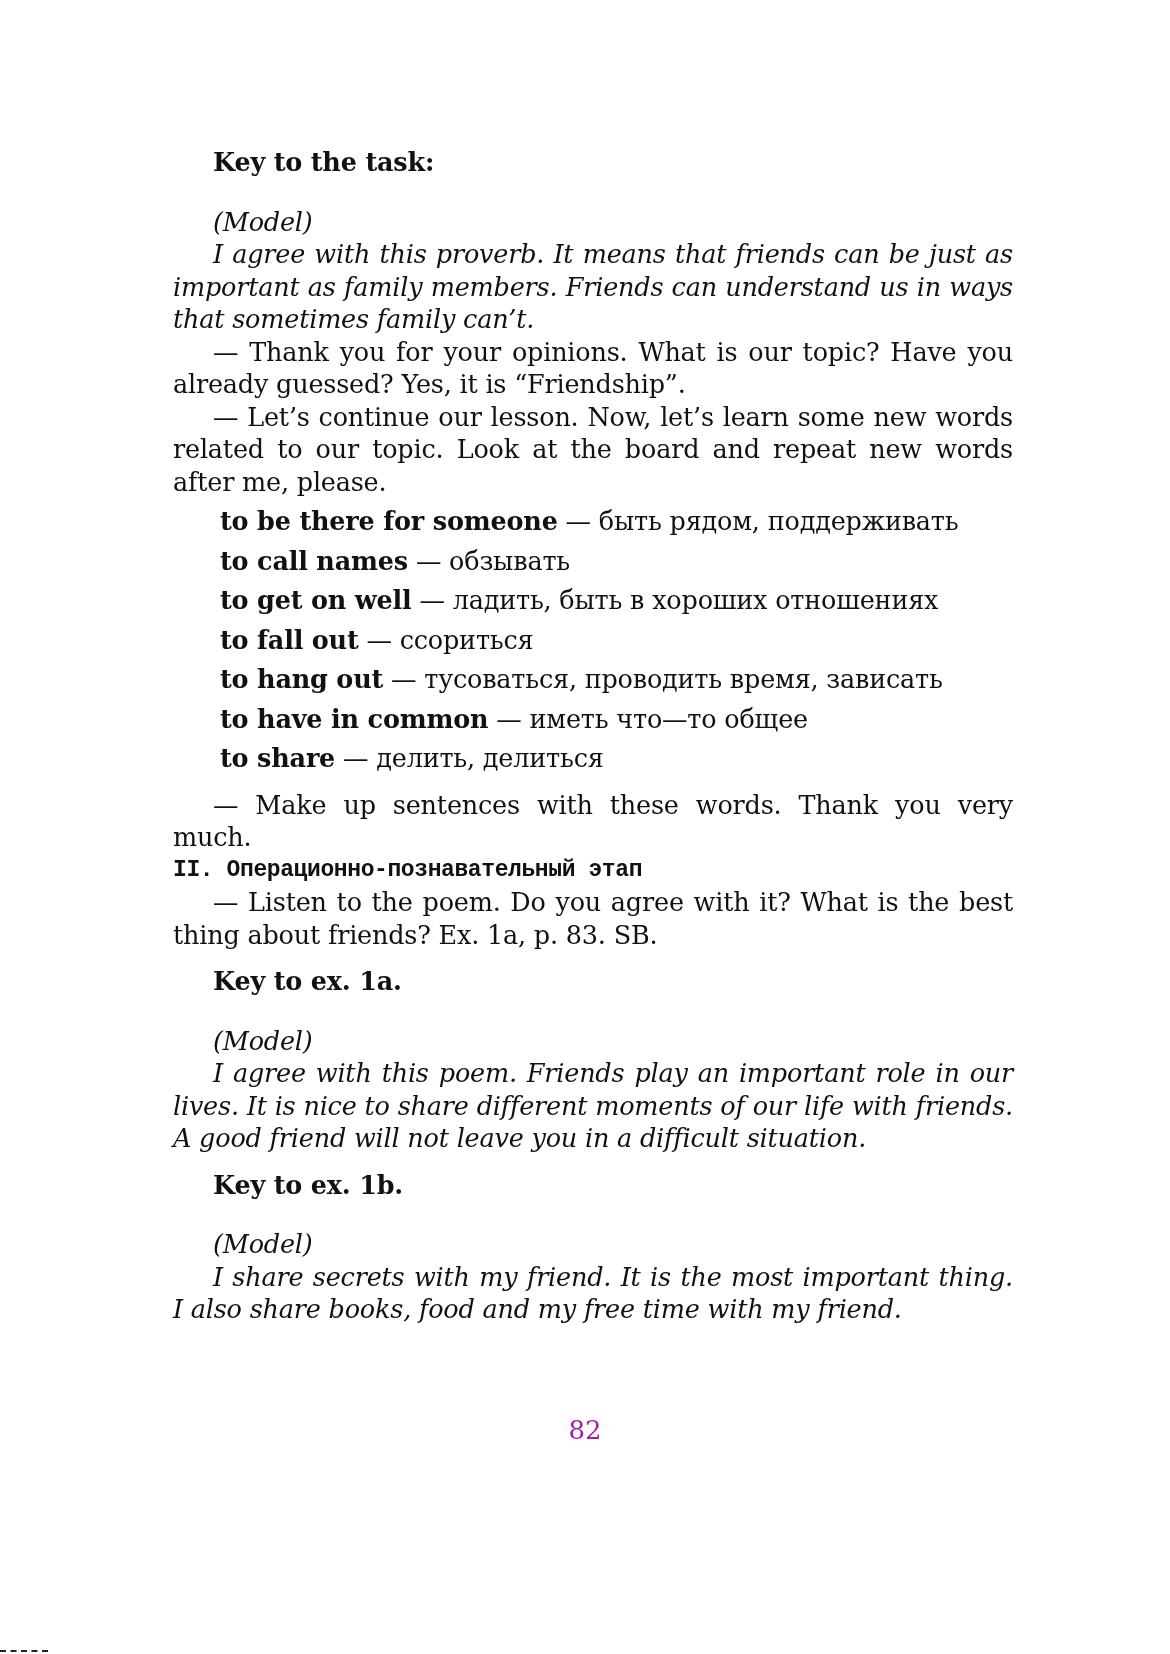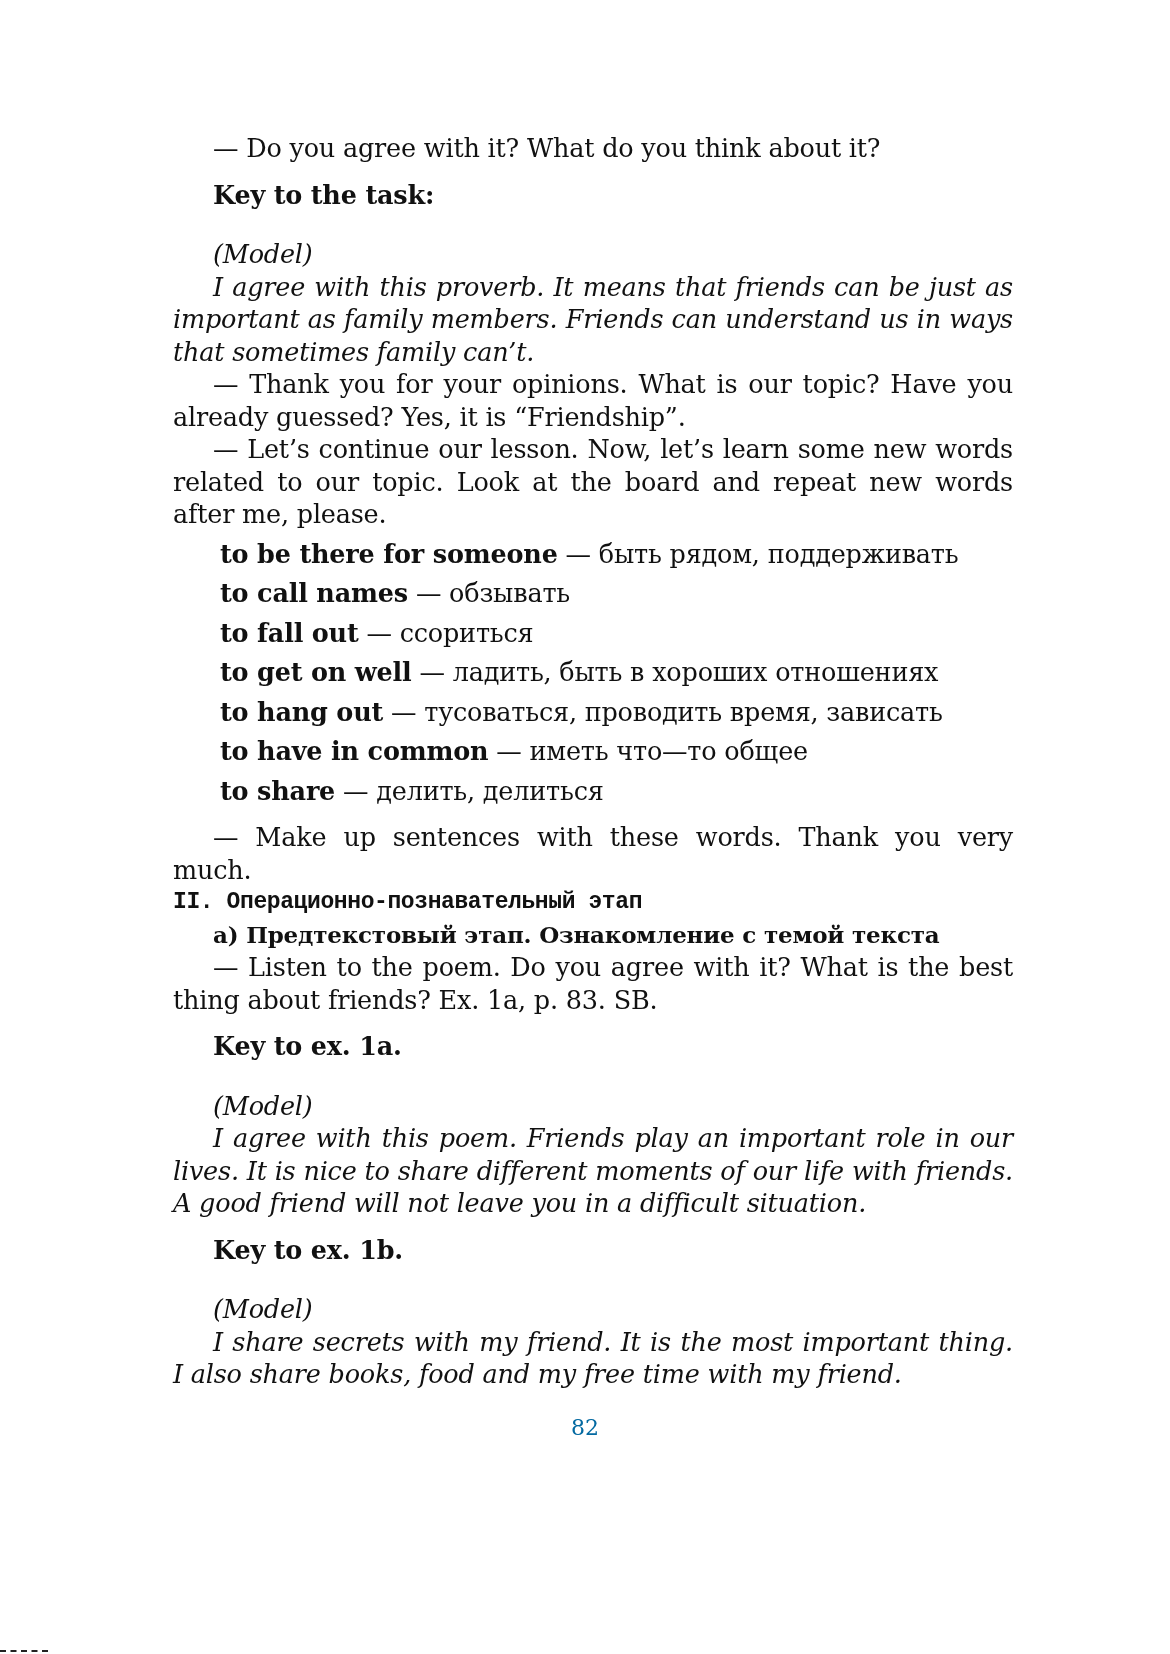--- a/index.html
+++ b/index.html
@@ -23,54 +23,52 @@
     .vocab li { margin: 7px; padding: 0; }
     .vocab .term { font-weight: bold; }
     .section-h {
       font-family: Liberation Mono, monospace;
       font-weight: bold; font-size: 23px; letter-spacing: -0.4px; margin: 0;
     }
     .sub-h { padding-left: 40px; font-weight: bold; margin: 0; }
     .sub-h2 { padding-left: 40px; font-weight: bold; margin: 0; font-size: 23px; }
     .page-num {
       position: absolute; left: 0; width: 1170px; top: 1415px;
-      text-align: center; font-size: 22px; color: #0369a1;
+      text-align: center; font-size: 26px; color: #a21caf;
     }
     .footnote-dash {
       position: absolute; left: 0; top: 1650px; width: 48px; height: 0;
       border-top: 2px dashed #222;
     }
   </style>
 </head>
 <body>
 
 <div class="page">
-  <p class="p">— Do you agree with it? What do you think about it?</p>
 
   <p class="i b gap-m">Key to the task:</p>
   <p class="i it gap-s">(Model)</p>
   <p class="p it">I agree with this proverb. It means that friends can be just as important as family members. Friends can understand us in ways that sometimes family can’t.</p>
 
   <p class="p">— Thank you for your opinions. What is our topic? Have you already guessed? Yes, it is “Friendship”.</p>
   <p class="p">— Let’s continue our lesson. Now, let’s learn some new words related to our topic. Look at the board and repeat new words after me, please.</p>
 
   <ul class="vocab gap-m">
     <li><span class="term">to be there for someone</span><span> — быть рядом, поддерживать</span></li>
     <li><span class="term">to call names</span><span> — обзывать</span></li>
+    <li><span class="term">to get on well</span><span> — ладить, быть в хороших отношениях</span></li>
     <li><span class="term">to fall out</span><span> — ссориться</span></li>
-    <li><span class="term">to get on well</span><span> — ладить, быть в хороших отношениях</span></li>
     <li><span class="term">to hang out</span><span> — тусоваться, проводить время, зависать</span></li>
     <li><span class="term">to have in common</span><span> — иметь что—то общее</span></li>
     <li><span class="term">to share</span><span> — делить, делиться</span></li>
   </ul>
 
   <p class="p gap-m">— Make up sentences with these words. Thank you very much.</p>
 
   <p class="section-h gap-m">II. Операционно-познавательный этап</p>
-  <p class="sub-h2 gap-m">а) Предтекстовый этап. Ознакомление с темой текста</p>
   <p class="p">— Listen to the poem. Do you agree with it? What is the best thing about friends? Ex. 1a, p. 83. SB.</p>
 
   <p class="i b gap-m">Key to ex. 1a.</p>
   <p class="i it gap-s">(Model)</p>
   <p class="p it">I agree with this poem. Friends play an important role in our lives. It is nice to share different moments of our life with friends. A good friend will not leave you in a difficult situation.</p>
 
 
   <p class="i b gap-m">Key to ex. 1b.</p>
   <p class="i it gap-s">(Model)</p>
   <p class="p it">I share secrets with my friend. It is the most important thing. I also share books, food and my free time with my friend.</p>

